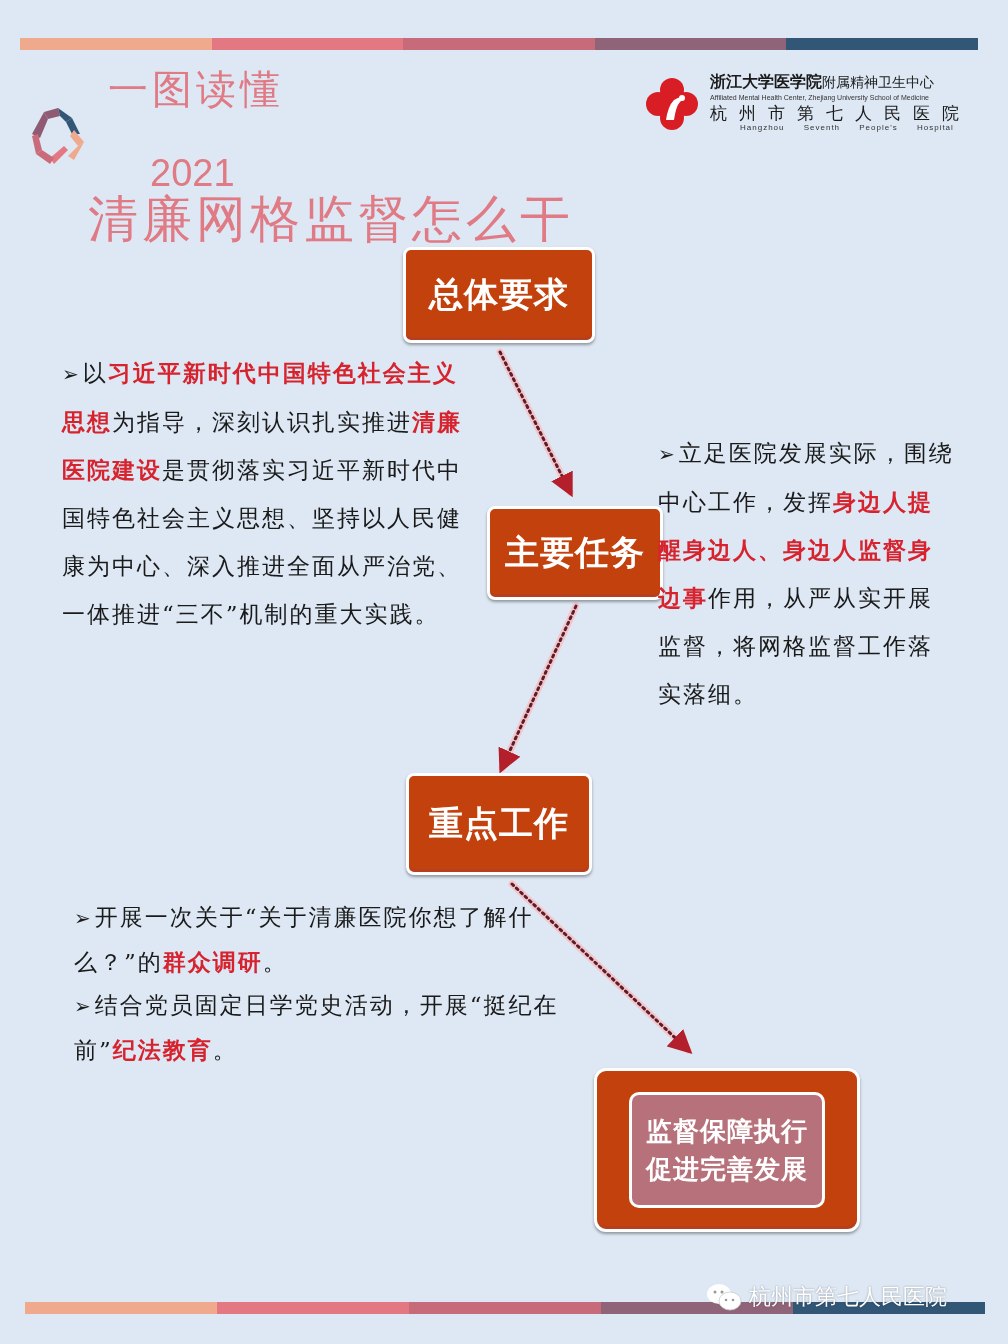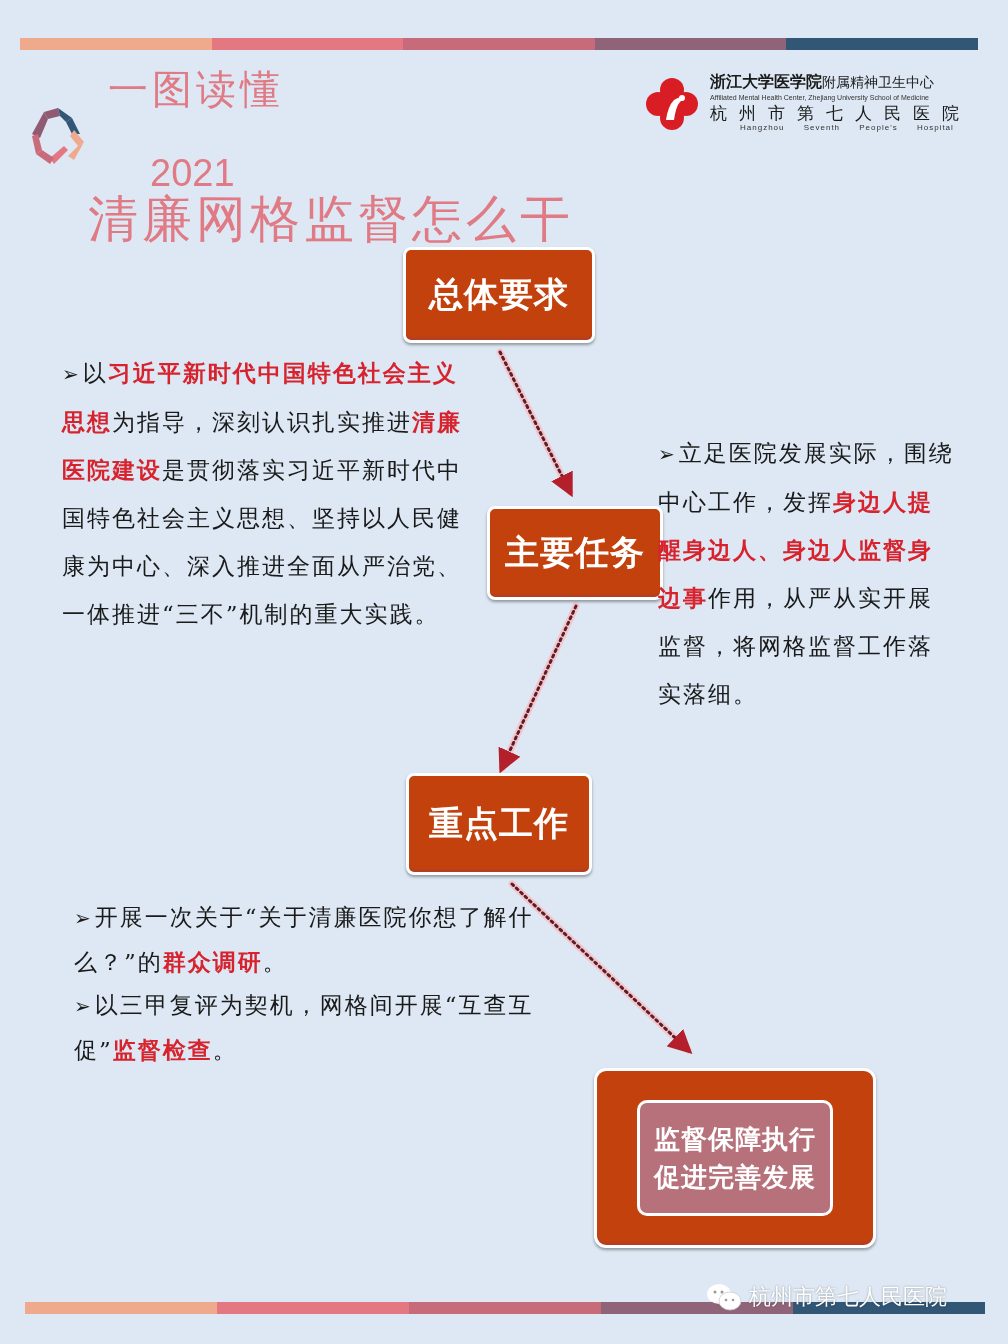--- a/index.html
+++ b/index.html
@@ -32,21 +32,21 @@
     border:3px solid #fff; border-radius:8px;
     box-shadow:0 2px 3px rgba(0,0,0,0.35), inset 0 -3px 0 rgba(160,60,70,0.35);
     display:flex; align-items:center; justify-content:center;
     font-family:"DejaVu Sans","Liberation Sans",sans-serif; font-weight:bold;
     font-size:34px; letter-spacing:1px;
   }
   .node1 { left:403px; top:247px; width:186px; height:90px; }
   .node2 { left:487px; top:506px; width:170px; height:88px; }
   .node3 { left:406px; top:773px; width:180px; height:96px; }
   .node4 {
-    left:594px; top:1068px; width:250px; height:148px; padding:13px; border-radius:12px;
+    left:594px; top:1068px; width:250px; height:148px; padding:5px; border-radius:12px;
   }
   .node4-inner {
     width:190px; height:110px; border:3px solid #fff; border-radius:10px;
     background:#b7717a; display:flex; flex-direction:column; align-items:center; justify-content:center;
     font-size:26px; line-height:38px;
   }
 
   .para { position:absolute; font-size:23px; line-height:48px; color:#1a1a1a; letter-spacing:2px; }
   .para .hl { color:#d6232e; font-weight:bold; }
   .arrow-bullet { font-family:"DejaVu Sans",sans-serif; font-size:20px; margin-right:2px; }
@@ -136,21 +136,21 @@
 
 <div class="para p2">
   <span class="arrow-bullet">➢</span><span>立足医院发展实际，围绕中心工作，发挥</span><span class="hl">身边人提醒身边人、身边人监督身边事</span><span>作用，从严从实开展监督，将网格监督工作落实落细。</span>
 </div>
 
 <div class="para p3">
   <div>
     <span class="arrow-bullet">➢</span><span>开展一次关于“关于清廉医院你想了解什么？”的</span><span class="hl">群众调研</span><span>。</span>
   </div>
   <div>
-    <span class="arrow-bullet">➢</span><span>以三甲复评为契机，网格间开展“互查互促”</span><span class="hl">监督检查</span><span>。</span>
+    <span class="arrow-bullet">➢</span><span>结合党员固定日学党史活动，开展“挺纪在前”</span><span class="hl">纪法教育</span><span>。</span>
   </div>
 </div>
 
 <div class="stripe bottom-stripe">
   <div style="background:#efa98d"></div>
   <div style="background:#e37882"></div>
   <div style="background:#c76b7a"></div>
   <div style="background:#8f6479"></div>
   <div style="background:#325676"></div>
 </div>

